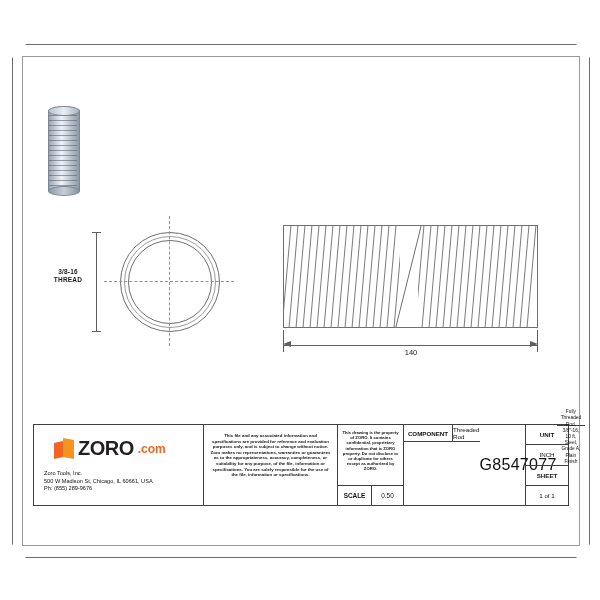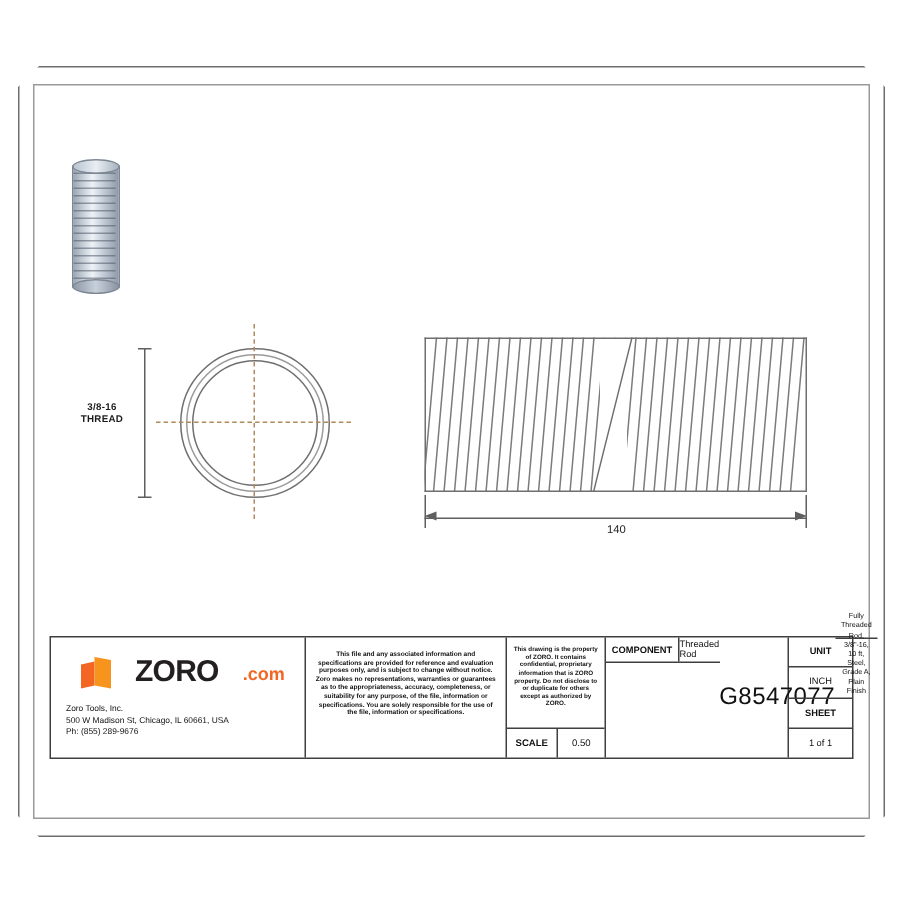--- a/index.html
+++ b/index.html
@@ -77,21 +77,21 @@
   .arrow.left{left:283px;border-right:8px solid #5f5f5f;}
   .arrow.right{left:530px;border-left:8px solid #5f5f5f;}
   .dim120-label{position:absolute;left:383px;top:348px;width:56px;text-align:center;font-size:7.5px;color:#1b1b1b;}
 
   
   .titleblock{position:absolute;left:33px;top:424px;width:534px;height:80px;border:1px solid #3f3f3f;display:flex;}
   .tb-cell{border-right:1px solid #3f3f3f;box-sizing:border-box;position:relative;}
   .tb-cell:last-child{border-right:none;}
 
   .tb-logo{width:170px;display:flex;flex-direction:column;justify-content:flex-start;padding:6px 6px 4px 6px;}
-  .logo-row{display:flex;align-items:center;gap:16px;margin:6px 0 0 14px;}
+  .logo-row{display:flex;align-items:center;gap:4px;margin:6px 0 0 14px;}
   .logo-mark{position:relative;width:20px;height:20px;}
   .logo-mark .b1{position:absolute;left:0;top:3px;width:9px;height:16px;background:#f26522;transform:skewY(-12deg);}
   .logo-mark .b2{position:absolute;left:9px;top:0;width:11px;height:19px;background:#f7941e;transform:skewY(10deg);}
   .logo-zoro{font-size:20px;font-weight:bold;color:#231f20;letter-spacing:-.5px;}
   .logo-com{font-size:12px;font-weight:bold;color:#f26522;}
   .logo-addr{margin:10px 0 0 4px;font-size:5.6px;line-height:7.6px;color:#111;}
 
   .tb-notice{width:134px;padding:8px 6px;}
   .tb-notice p{margin:0;font-size:4.4px;line-height:5.6px;text-align:center;color:#111;font-weight:bold;}
 

